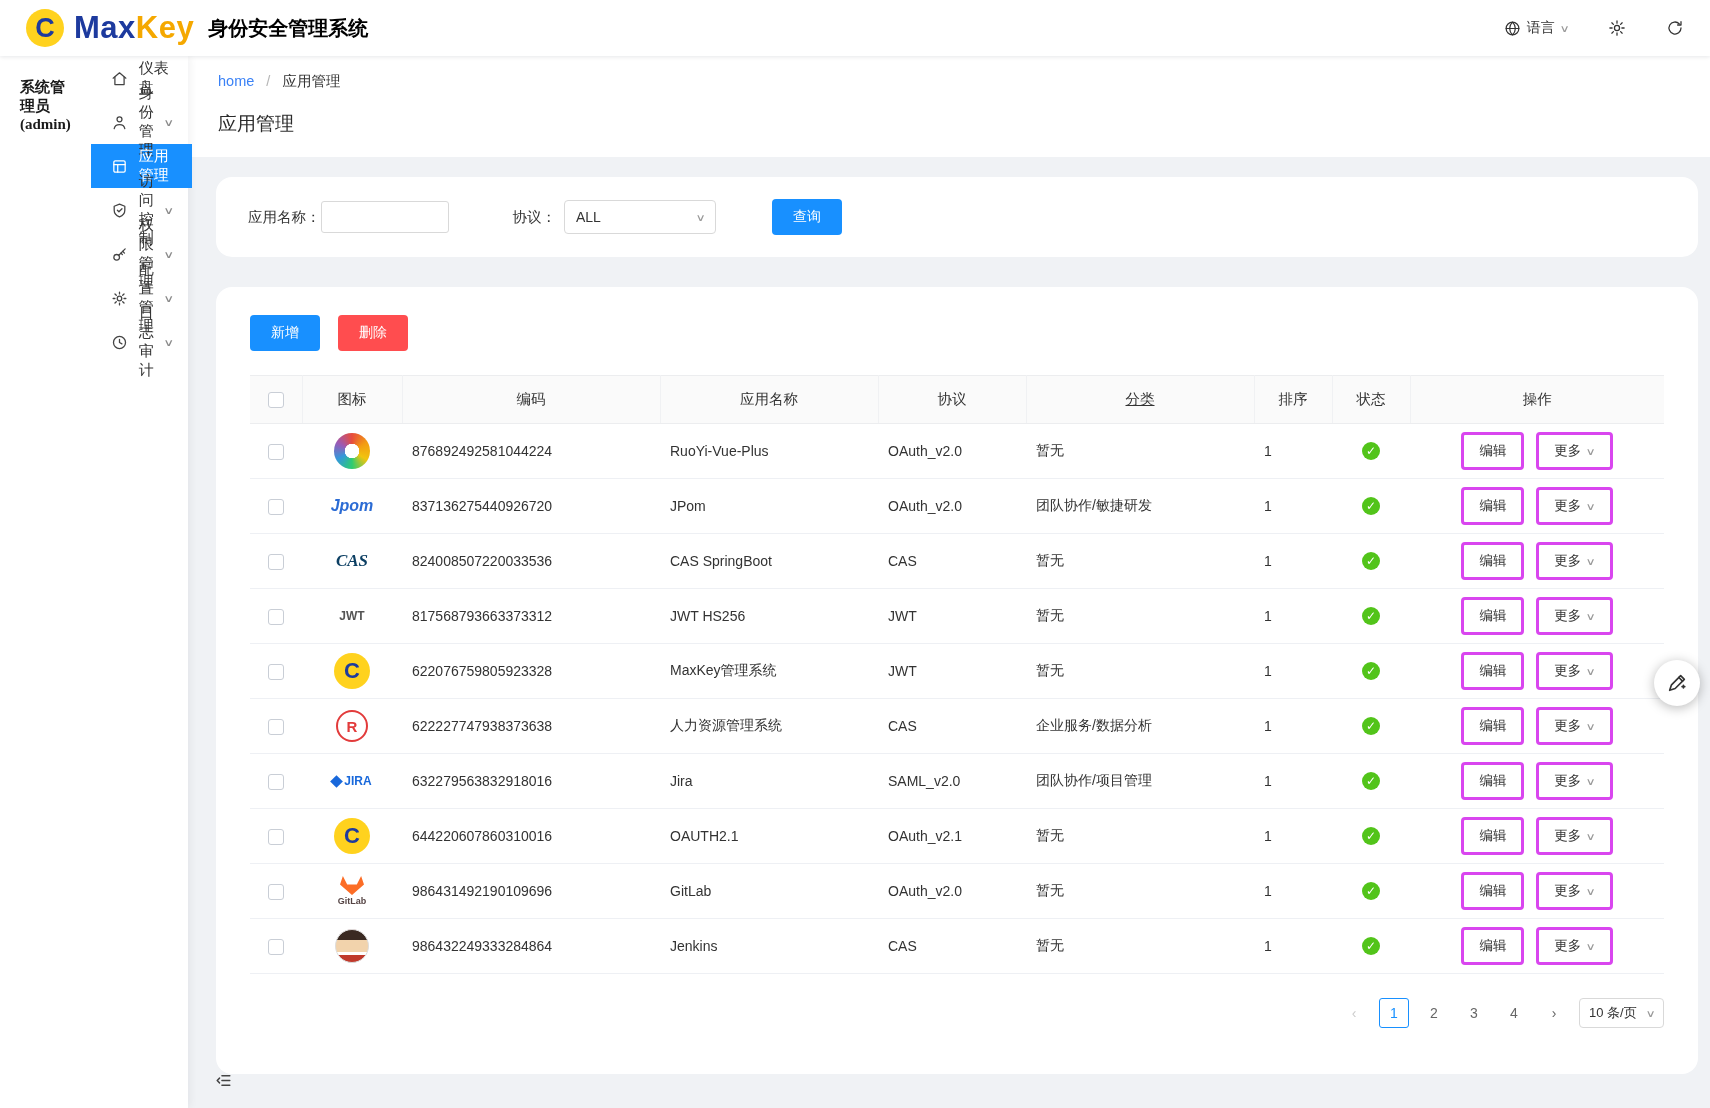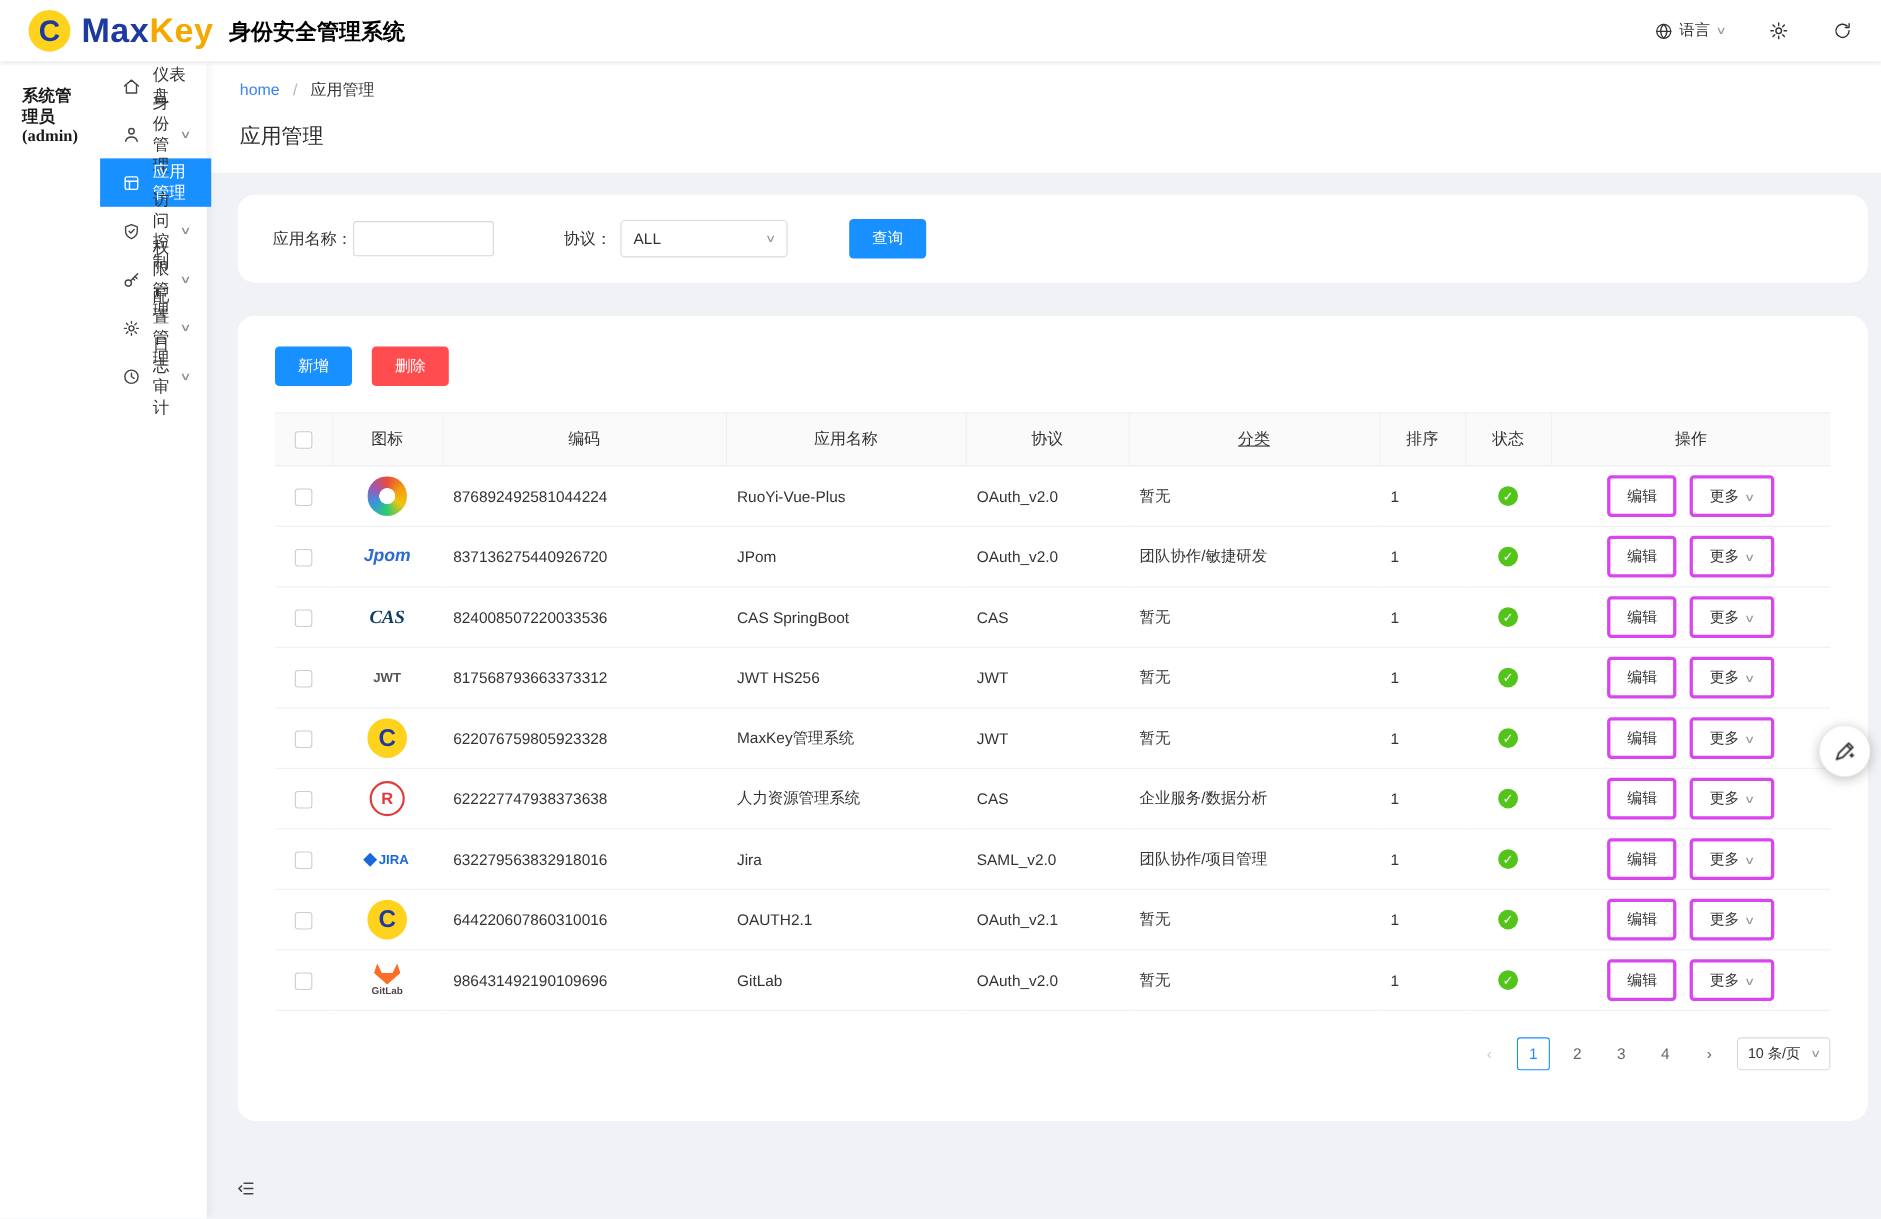--- a/index.html
+++ b/index.html
@@ -459,20 +459,36 @@
             <td>OAuth_v2.0</td>
             <td>暂无</td>
             <td>1</td>
             <td class="c-status"><span class="status-check">✓</span></td>
             <td class="c-actions">
               <button class="btn-plain">编辑</button>
               <button class="btn-plain btn-more"><span>更多</span><span class="chev">∨</span></button>
             </td>
           </tr>
 
+          <tr>
+            <td class="c-check"><span class="checkbox"></span></td>
+            <td class="c-icon">
+                <div class="logo-jenkins"></div>
+              </td>
+            <td>986432249333284864</td>
+            <td>Jenkins</td>
+            <td>CAS</td>
+            <td>暂无</td>
+            <td>1</td>
+            <td class="c-status"><span class="status-check">✓</span></td>
+            <td class="c-actions">
+              <button class="btn-plain">编辑</button>
+              <button class="btn-plain btn-more"><span>更多</span><span class="chev">∨</span></button>
+            </td>
+          </tr>
 
         </tbody>
       </table>
 
       <div class="pagination">
         <span class="page-btn nav-prev">‹</span>
         <span class="page-btn current">1</span>
         <span class="page-btn">2</span>
         <span class="page-btn">3</span>
         <span class="page-btn">4</span>

